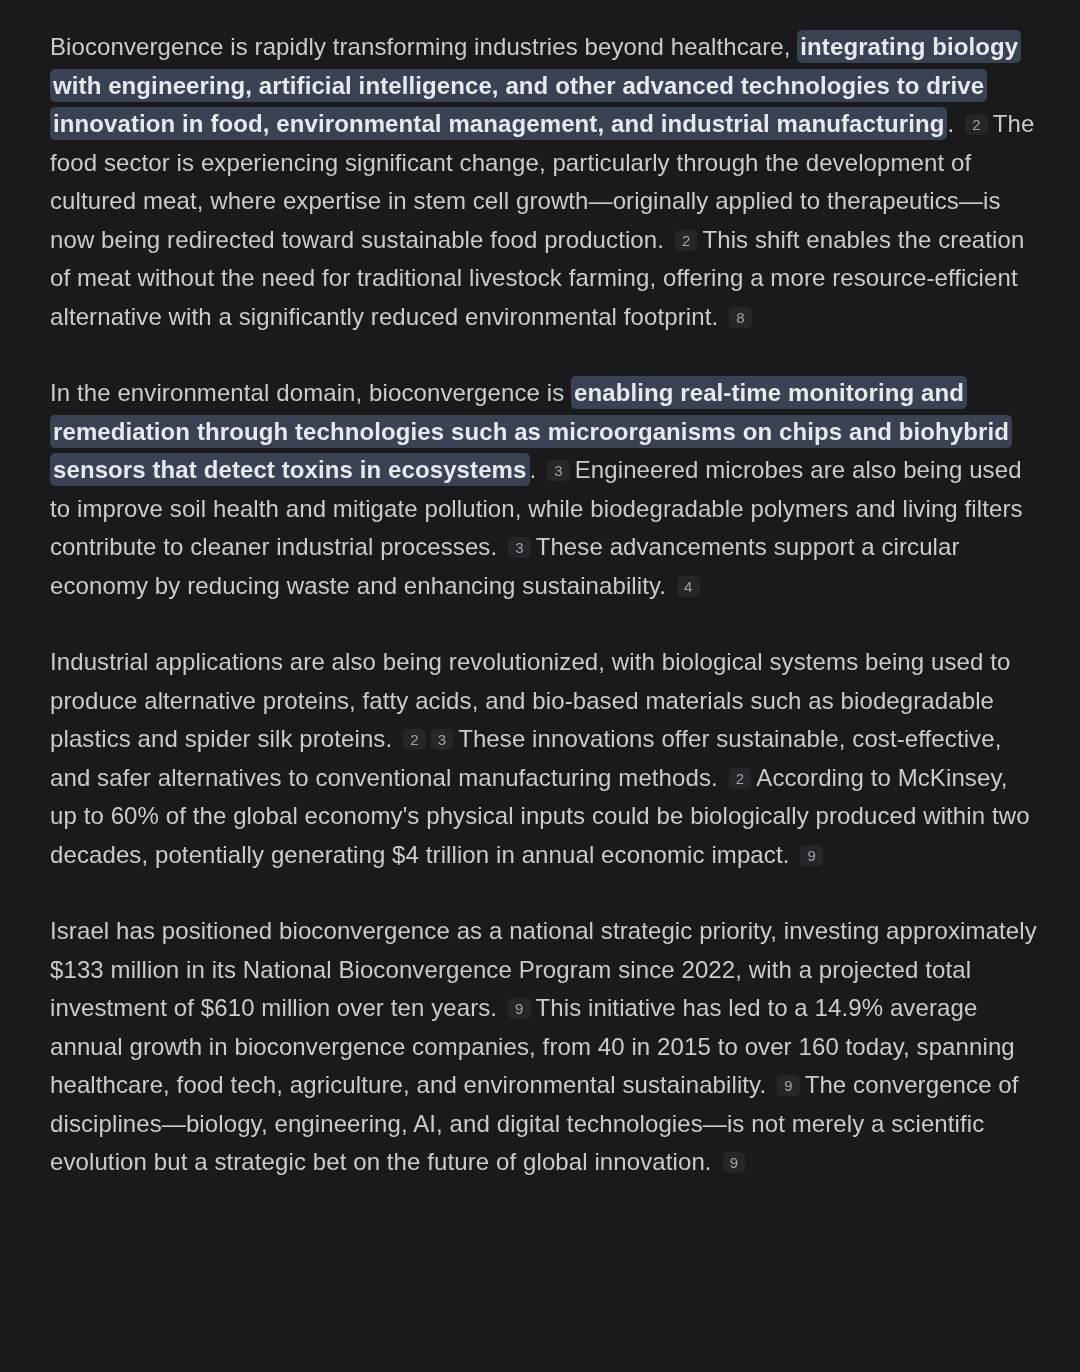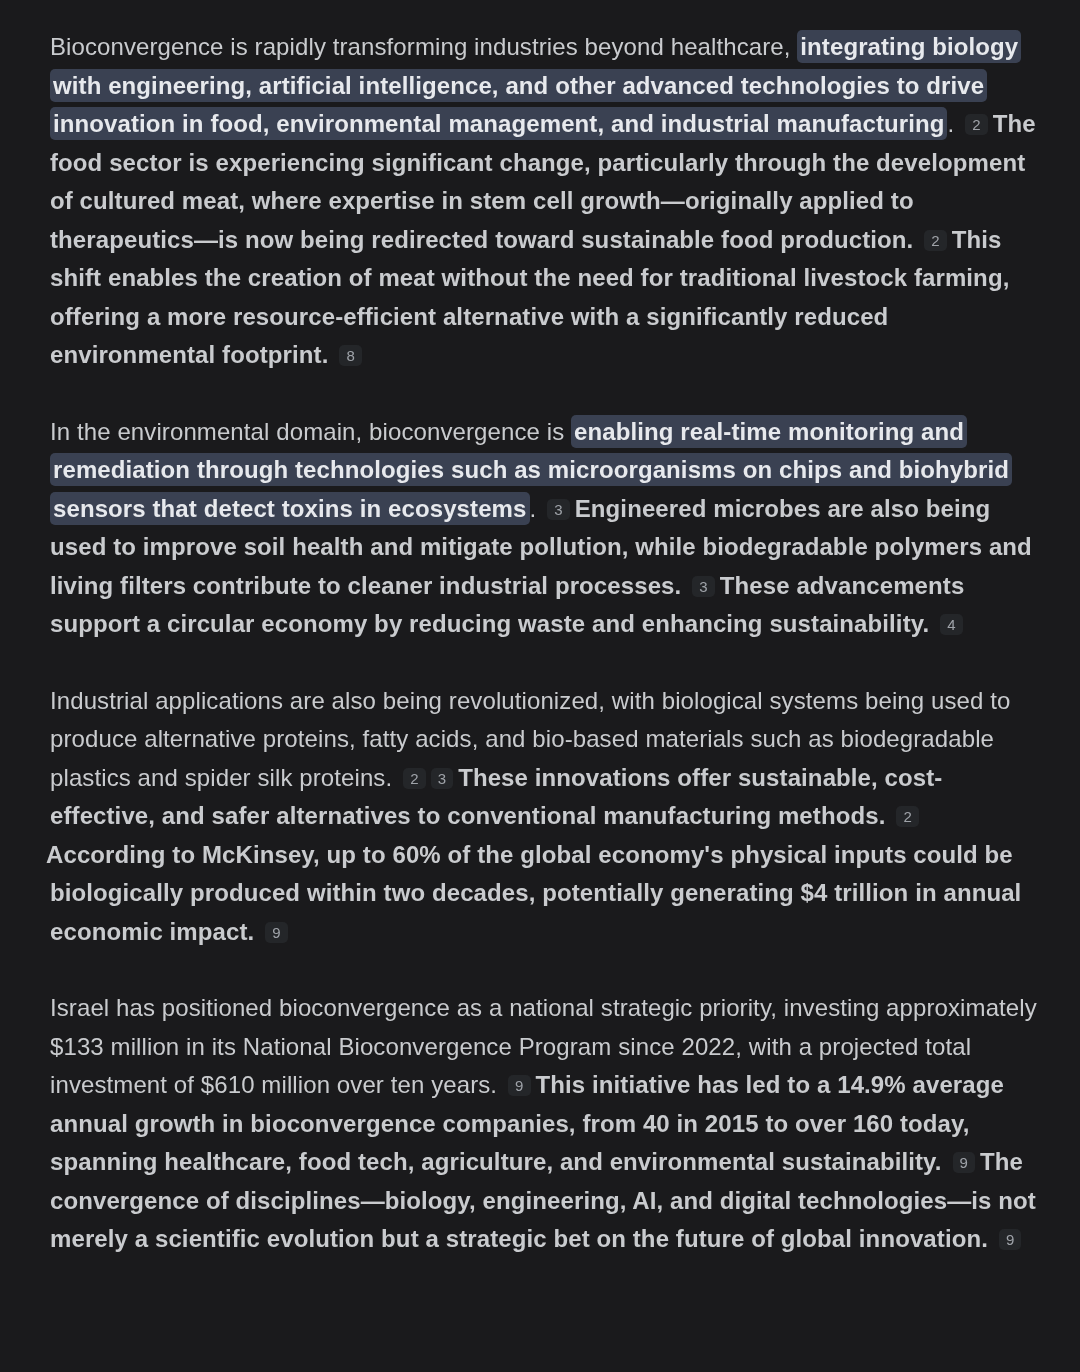--- a/index.html
+++ b/index.html
@@ -48,21 +48,21 @@
     line-height: 21px;
     color: var(--cite-text, #9fa3a9);
     background: var(--cite-bg, #242629);
     border-radius: 5px;
     padding: 0 7px;
     margin: 0 9px 0 11px;
     vertical-align: 2px;
     cursor: pointer;
     user-select: none;
   }
-  span.cite + span.run { margin-left: -4px; font-weight: bold; }
+  span.cite + span.run { margin-left: -4px; }
   span.cite + span.cite { margin-left: -4px; }
 </style>
 </head>
 <body>
 
 <main class="article">
     <p class="para"><span class="run">Bioconvergence is rapidly transforming industries beyond healthcare, </span><span class="hl">integrating biology with engineering, artificial intelligence, and other advanced technologies to drive innovation in food, environmental management, and industrial manufacturing</span><span class="run">.</span><span class="cite">2</span><span class="run">The food sector is experiencing significant change, particularly through the development of cultured meat, where expertise in stem cell growth—originally applied to therapeutics—is now being redirected toward sustainable food production.</span><span class="cite">2</span><span class="run">This shift enables the creation of meat without the need for traditional livestock farming, offering a more resource-efficient alternative with a significantly reduced environmental footprint.</span><span class="cite">8</span></p>
     <p class="para"><span class="run">In the environmental domain, bioconvergence is </span><span class="hl">enabling real-time monitoring and remediation through technologies such as microorganisms on chips and biohybrid sensors that detect toxins in ecosystems</span><span class="run">.</span><span class="cite">3</span><span class="run">Engineered microbes are also being used to improve soil health and mitigate pollution, while biodegradable polymers and living filters contribute to cleaner industrial processes.</span><span class="cite">3</span><span class="run">These advancements support a circular economy by reducing waste and enhancing sustainability.</span><span class="cite">4</span></p>
     <p class="para"><span class="run">Industrial applications are also being revolutionized, with biological systems being used to produce alternative proteins, fatty acids, and bio-based materials such as biodegradable plastics and spider silk proteins.</span><span class="cite">2</span><span class="cite">3</span><span class="run">These innovations offer sustainable, cost-effective, and safer alternatives to conventional manufacturing methods.</span><span class="cite">2</span><span class="run">According to McKinsey, up to 60% of the global economy's physical inputs could be biologically produced within two decades, potentially generating $4 trillion in annual economic impact.</span><span class="cite">9</span></p>
     <p class="para"><span class="run">Israel has positioned bioconvergence as a national strategic priority, investing approximately $133 million in its National Bioconvergence Program since 2022, with a projected total investment of $610 million over ten years.</span><span class="cite">9</span><span class="run">This initiative has led to a 14.9% average annual growth in bioconvergence companies, from 40 in 2015 to over 160 today, spanning healthcare, food tech, agriculture, and environmental sustainability.</span><span class="cite">9</span><span class="run">The convergence of disciplines—biology, engineering, AI, and digital technologies—is not merely a scientific evolution but a strategic bet on the future of global innovation.</span><span class="cite">9</span></p>

